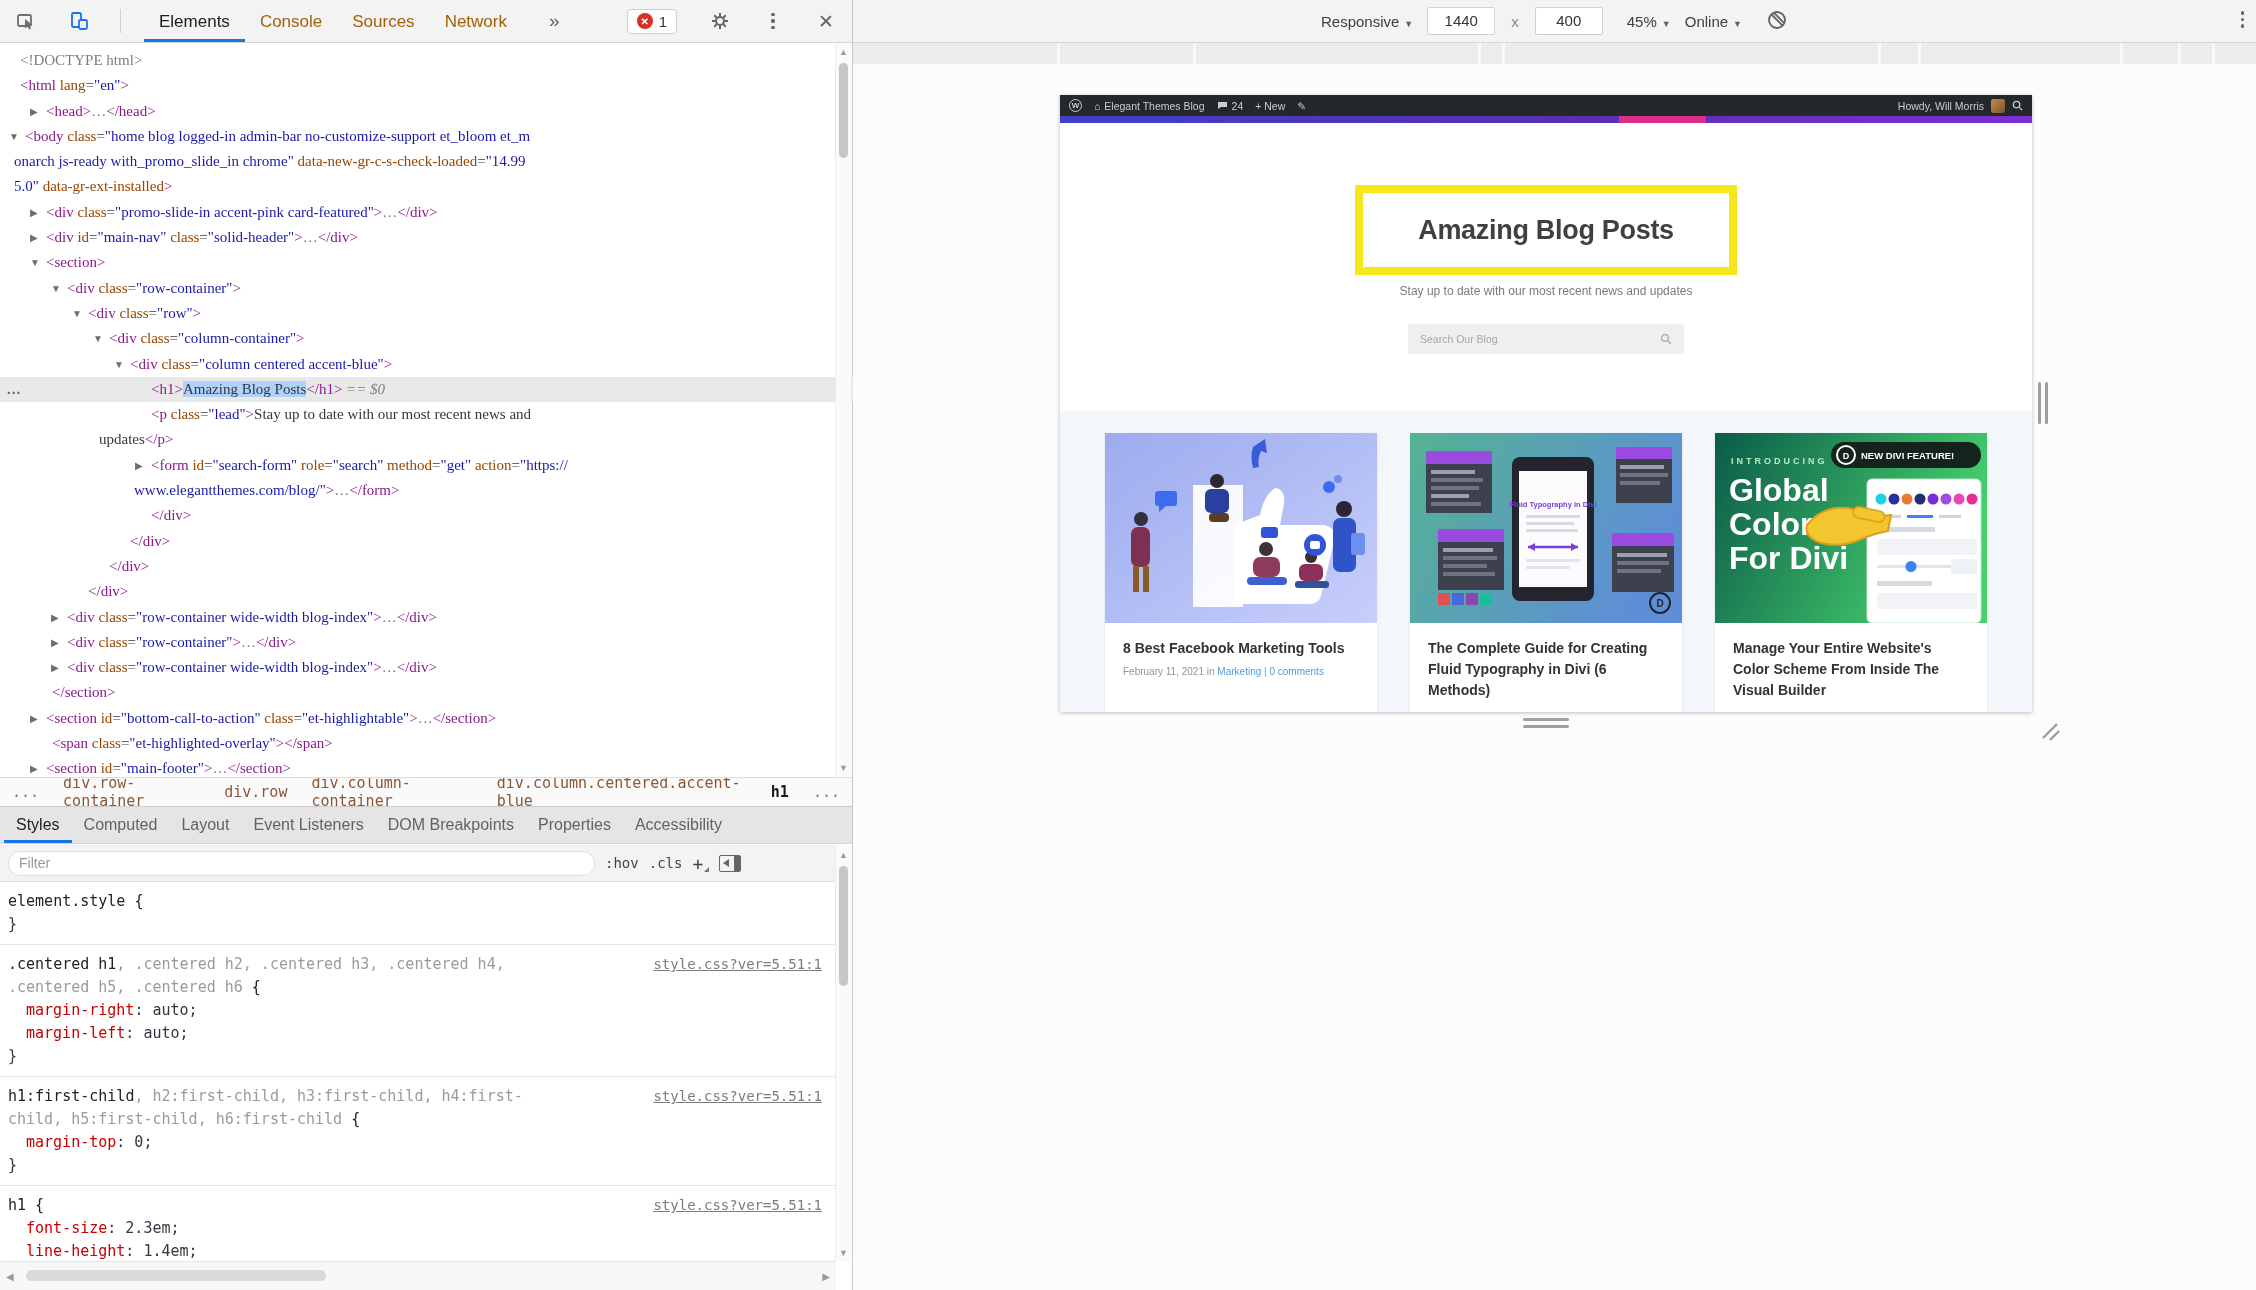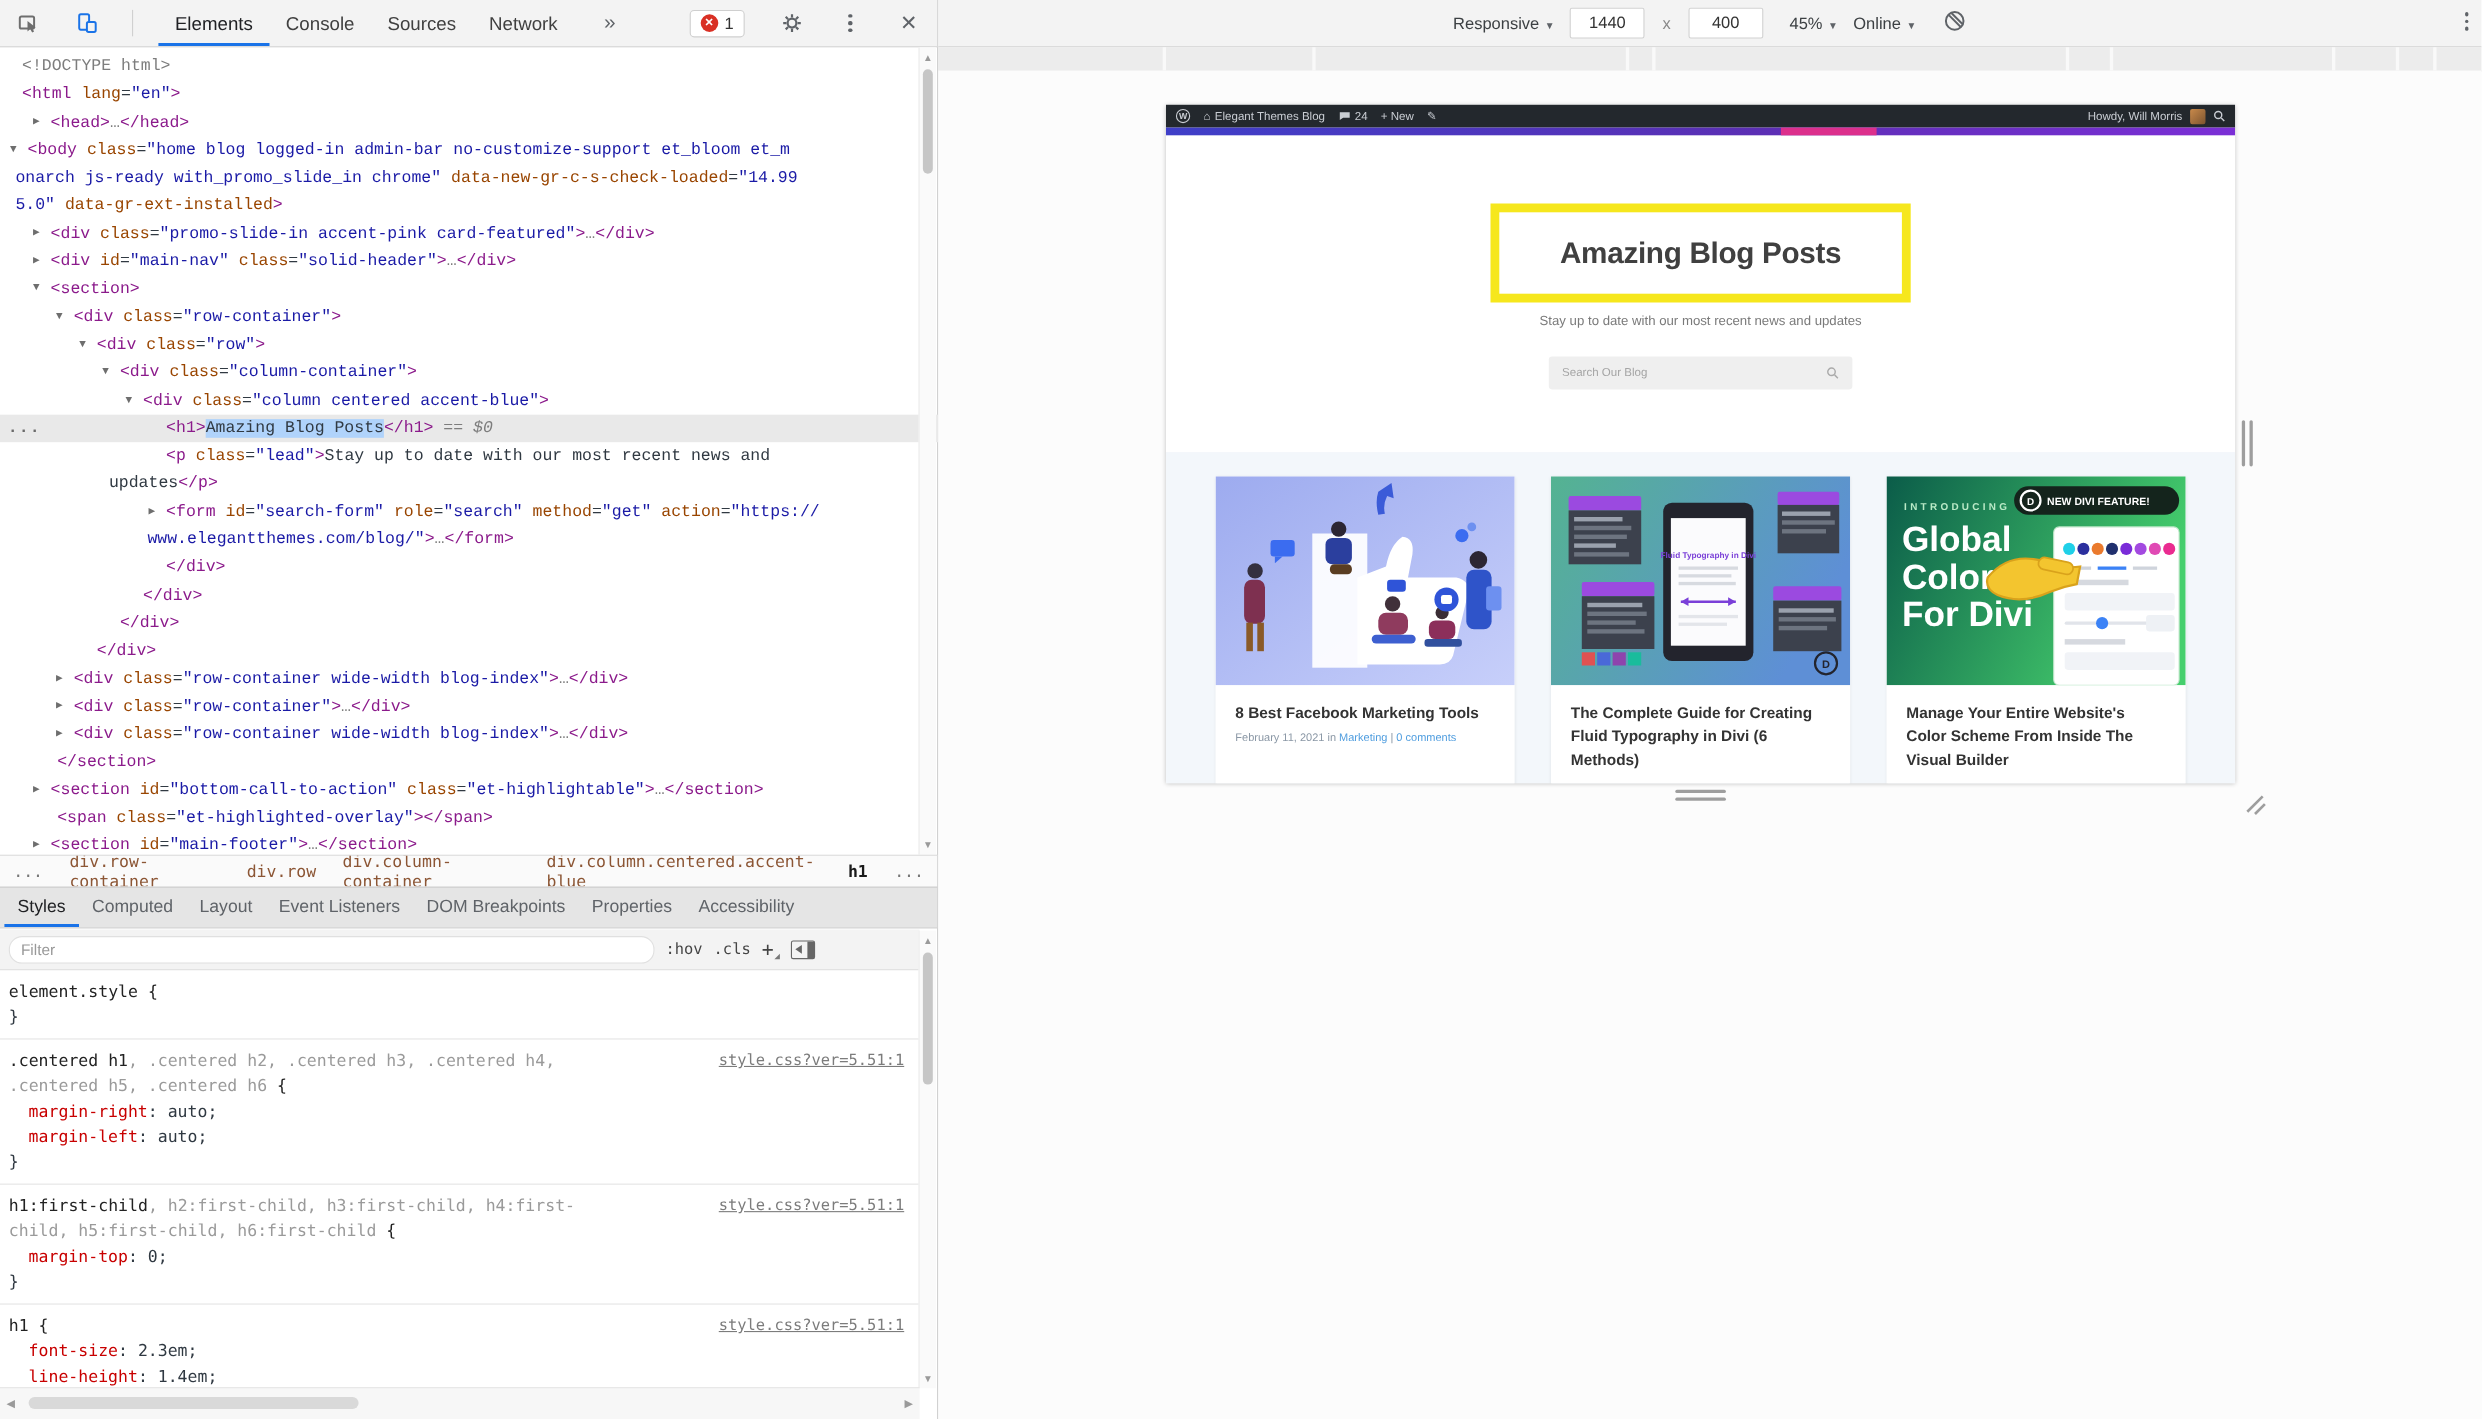--- a/index.html
+++ b/index.html
@@ -4,33 +4,33 @@
 <style>
   html,body{margin:0;padding:0}
   body{width:2256px;height:1290px;position:relative;overflow:hidden;background:#fff;
        font-family:"Liberation Sans",sans-serif;-webkit-font-smoothing:antialiased}
 
   
   #devtools{position:absolute;left:0;top:0;width:852px;height:1290px;background:#fff;border-right:1px solid #c6c6c6}
   .dt-toolbar{height:42px;background:#f3f3f3;border-bottom:1px solid #d5d5d5;display:flex;align-items:center;padding:0 8px;gap:17px}
   .icon-btn{width:36px;height:36px;display:flex;align-items:center;justify-content:center}
   .vsep{width:1px;height:24px;background:#d0d0d0;margin:0 6px}
-  .dt-tab{font-size:17px;color:#404040;padding:0 15px;height:41px;line-height:41px;position:relative;cursor:default}
+  .dt-tab{font-size:17px;color:#a16207;padding:0 15px;height:41px;line-height:41px;position:relative;cursor:default}
   .dt-tab.active{color:#202124;box-shadow:inset 0 -3px 0 #1a73e8}
   .more-tabs{font-size:19px;color:#5f6368;padding:0 10px}
   .spacer{flex:1}
   .err-badge{display:flex;align-items:center;gap:6px;border:1px solid #cfcfcf;background:#fff;border-radius:4px;padding:3px 9px;margin-right:8px}
   .err-dot{width:16px;height:16px;border-radius:50%;background:#d93025;color:#fff;font-size:10px;font-weight:bold;display:flex;align-items:center;justify-content:center}
   .err-num{font-size:15px;color:#333}
   .kebab{display:flex;flex-direction:column;gap:3px;align-items:center}
   .kebab i{width:3.5px;height:3.5px;border-radius:50%;background:#5f6368}
   .close-x{font-size:19px;color:#5f6368;padding:0 10px}
 
   #dom-tree{position:absolute;top:43px;left:0;width:970px;height:734px;overflow:hidden;
-    font-family:Liberation Mono, monospace;font-size:15px;color:#303942;padding-top:5px}
+    font-family:Liberation Serif, serif;font-size:15px;color:#303942;padding-top:5px}
   .code-line{height:25.3px;line-height:25.3px;white-space:pre;position:relative}
   .code-line.sel{background:#e9e9e9}
   .line-text{display:block;position:relative}
   .tw{position:absolute;font-size:10px;color:#6e6e6e;top:0}
   .gutter-dots{position:absolute;left:7px;top:0;color:#6a6a6a;letter-spacing:1px;font-weight:bold}
   .tk-t{color:#8b1a8b}.tk-a{color:#994500}.tk-s{color:#1a1aa6}.tk-p{color:#303942}
   .tk-g{color:#7d7d7d}.tk-i{color:#7d7d7d;font-style:italic}
   .tk-h{background:#b0d3fb}
 
   .scrollbar-v{position:absolute;width:15px;background:#fafafa;border-left:1px solid #ececec}

